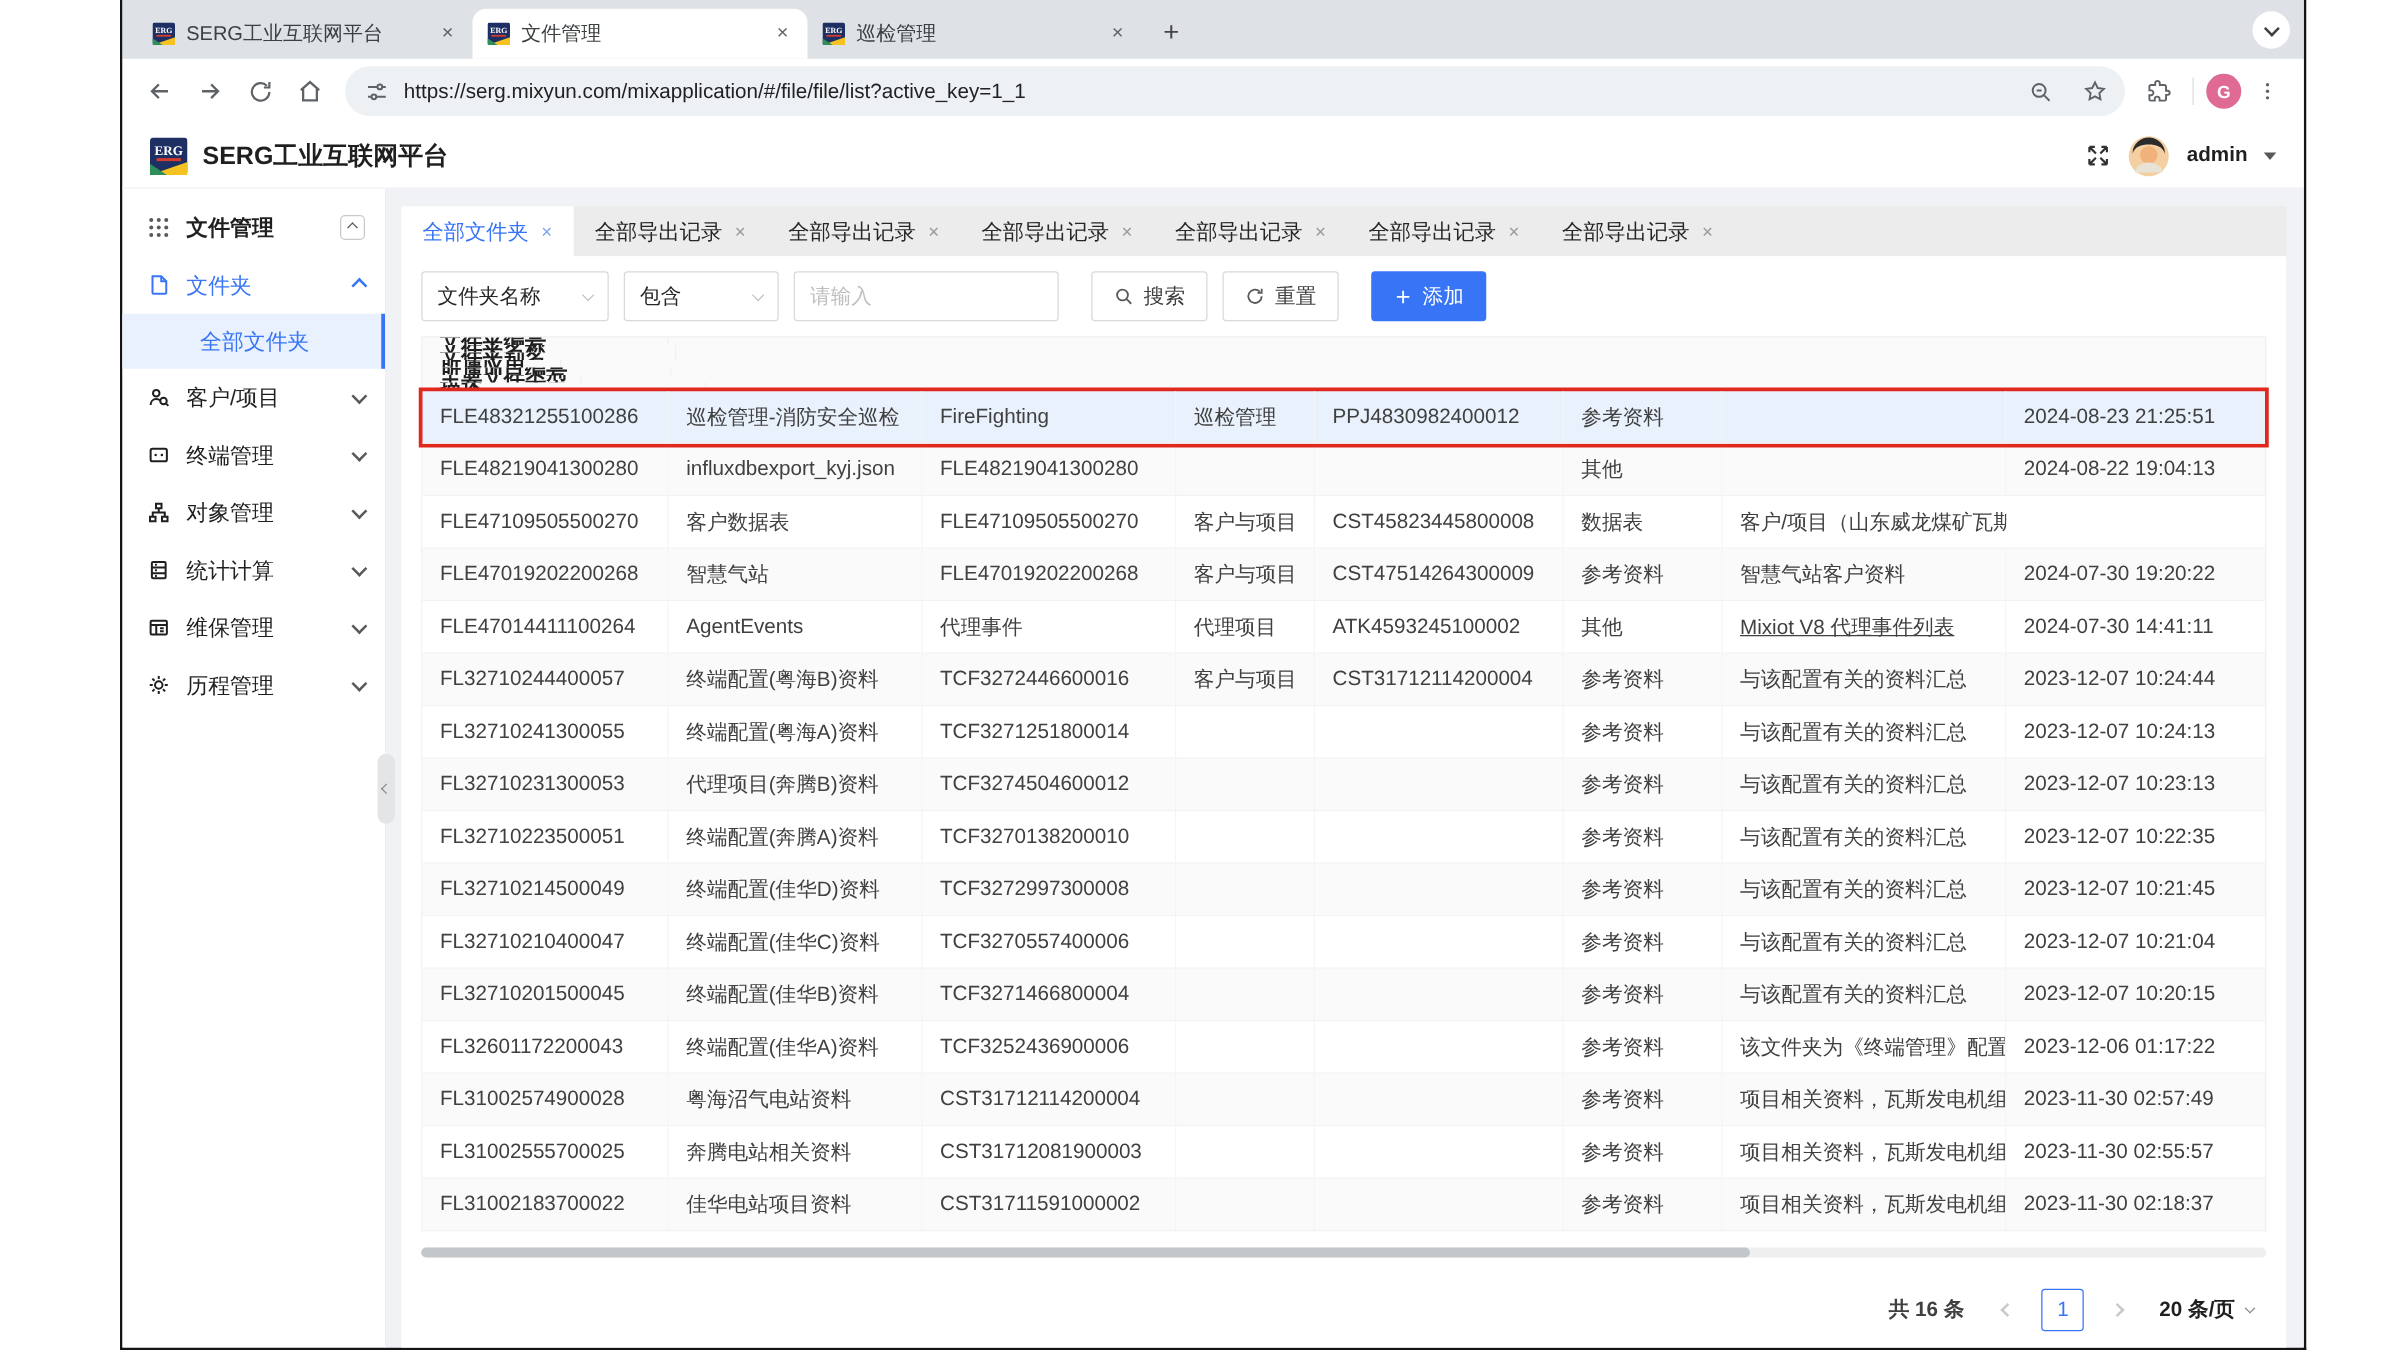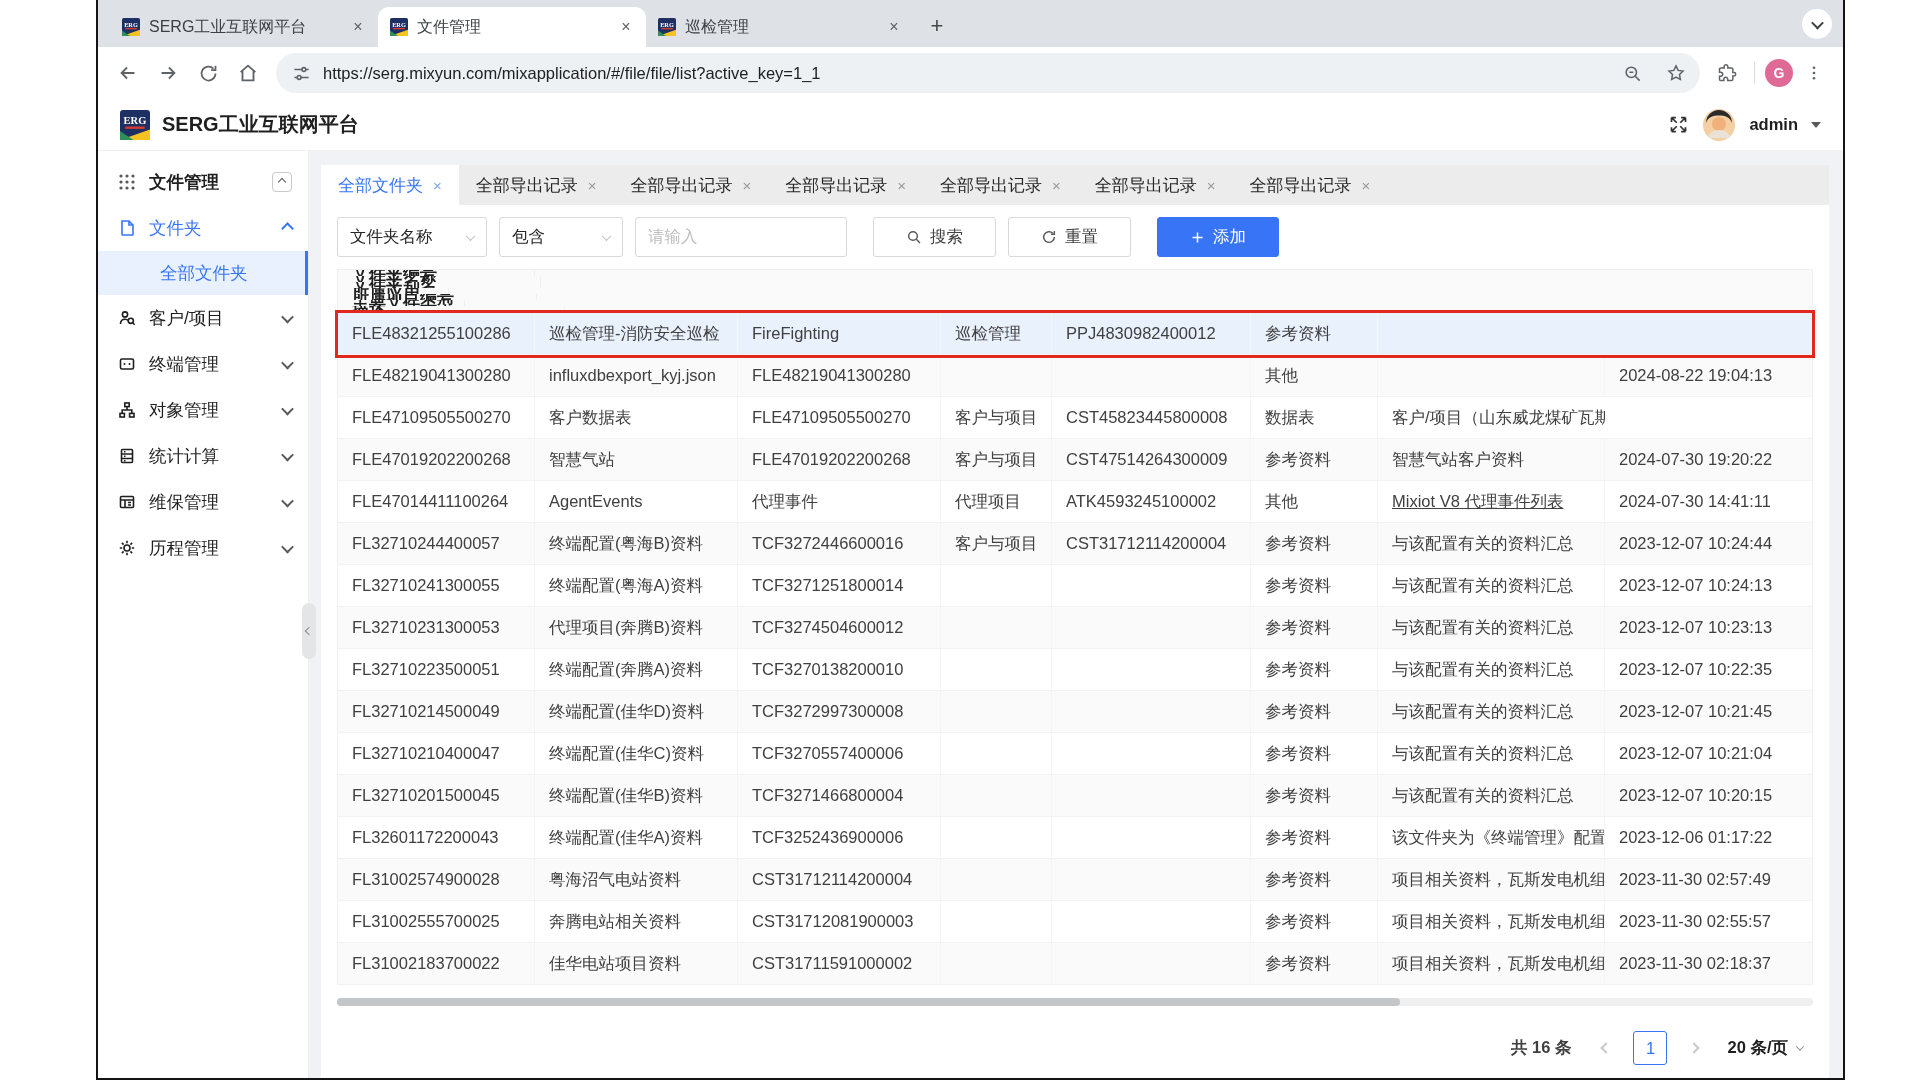--- a/index.html
+++ b/index.html
@@ -82,21 +82,21 @@
   .wtab-close { color:#999; font-size:15px; }
   .wtab.active .wtab-close { color:#7aa5f0; }
   .card { background:#fff; flex:1; display:flex; flex-direction:column; min-height:0; }
 
   .filterbar { display:flex; align-items:center; gap:12px; padding:12px 16px; flex-shrink:0; }
   .fselect, .finput { height:40px; border:1px solid #d9d9d9; border-radius:3px; background:#fff;
             display:flex; align-items:center; padding:0 12px; font-size:16.5px; color:#262626; }
   .fselect .chev, .finput .chev { width:7px; height:7px; border-width:1.5px; color:#bfbfbf; margin-left:auto; }
   .finput { color:#bfbfbf; }
   .btn { height:40px; border:1px solid #d9d9d9; border-radius:3px; background:#fff; display:flex;
-         align-items:center; gap:8px; padding:0 32px; font-size:16.5px; color:#404040; }
+         align-items:center; gap:8px; padding:0 17px; font-size:16.5px; color:#404040; }
   .btn.primary { background:#3875f6; border-color:#3875f6; color:#fff; margin-left:14px; }
 
   .tablewrap { margin:0 16px; flex-shrink:0; }
   .thead { display:flex; height:44px; background:#fafafa; border:1px solid #f0f0f0;flex-direction:column; }
   .th { display:flex; align-items:center; padding:0 14px; font-size:17px; font-weight:700;
         color:#1f1f1f; border-right:1px solid #f0f0f0; white-space:nowrap; overflow:hidden; }
   .th:last-child { border-right:none; }
   .tbody { border-left:1px solid #f0f0f0; border-right:1px solid #f0f0f0; }
   .trow { display:flex; height:42px; background:#fff; border-bottom:1px solid #f2f2f2; }
   .trow.alt { background:#fafafa; }
@@ -436,20 +436,21 @@
             </div>
           <div class="tbody" id="tbody">
               <div class="trow selected" style="box-shadow: rgb(224, 40, 30) 0px 0px 0px 3px;">
                 <div class="td" style="width: 197px;">FLE48321255100286</div>
                 <div class="td" style="width: 203px;">巡检管理-消防安全巡检</div>
                 <div class="td" style="width: 203px;">FireFighting</div>
                 <div class="td" style="width: 111px;">巡检管理</div>
                 <div class="td" style="width: 199px;">PPJ4830982400012</div>
                 <div class="td" style="width: 127px;">参考资料</div>
                 <div class="td" style="width: 227px;"></div>
+                <div class="td" style="width: 210px; flex: 1 1 0%;">2024-08-23 21:25:51</div>
               </div>
               <div class="trow alt">
                 <div class="td" style="width: 197px;">FLE48219041300280</div>
                 <div class="td" style="width: 203px;">influxdbexport_kyj.json</div>
                 <div class="td" style="width: 203px;">FLE48219041300280</div>
                 <div class="td" style="width: 111px;"></div>
                 <div class="td" style="width: 199px;"></div>
                 <div class="td" style="width: 127px;">其他</div>
                 <div class="td" style="width: 227px;"></div>
                 <div class="td" style="width: 210px; flex: 1 1 0%;">2024-08-22 19:04:13</div>

